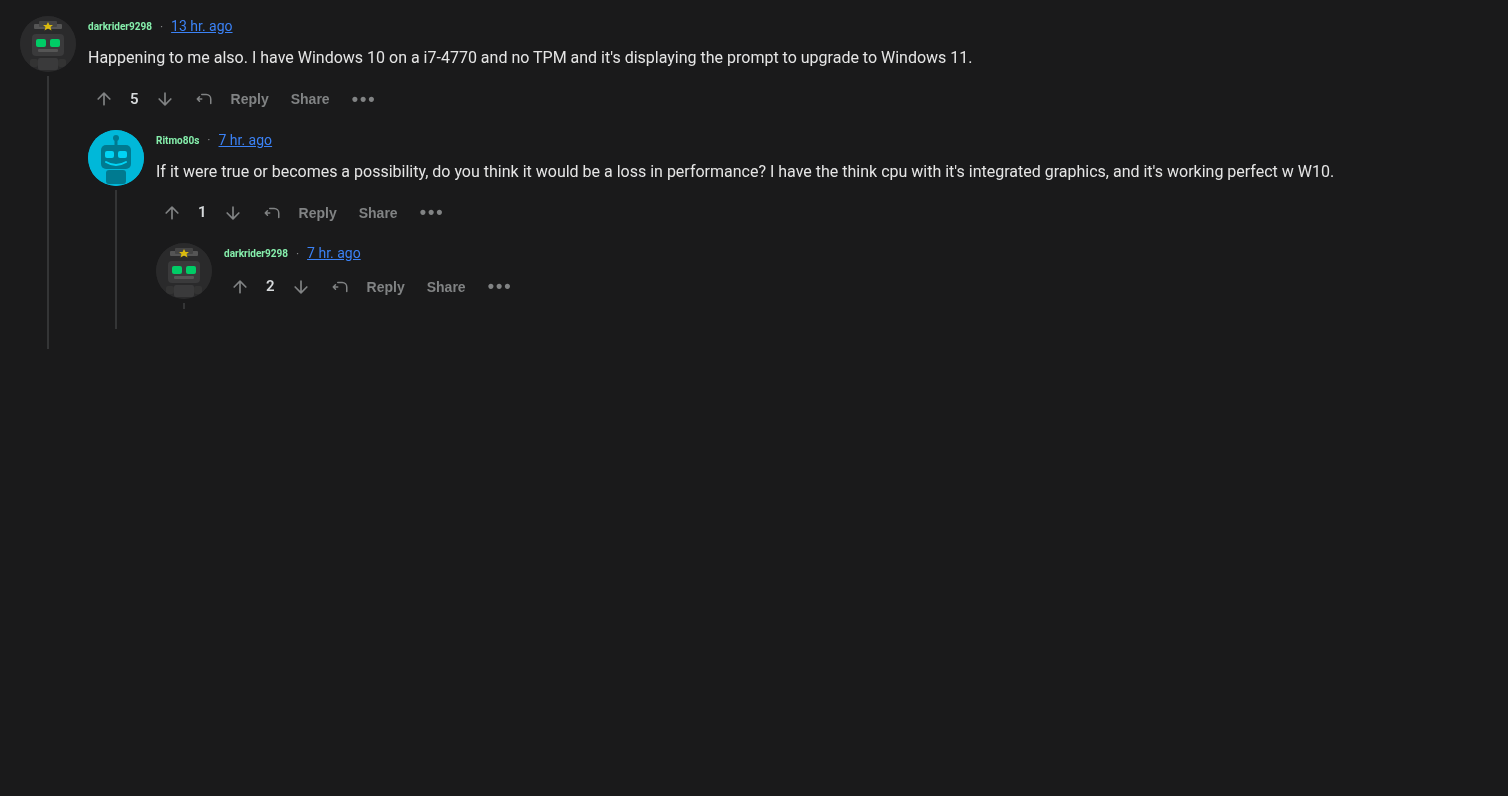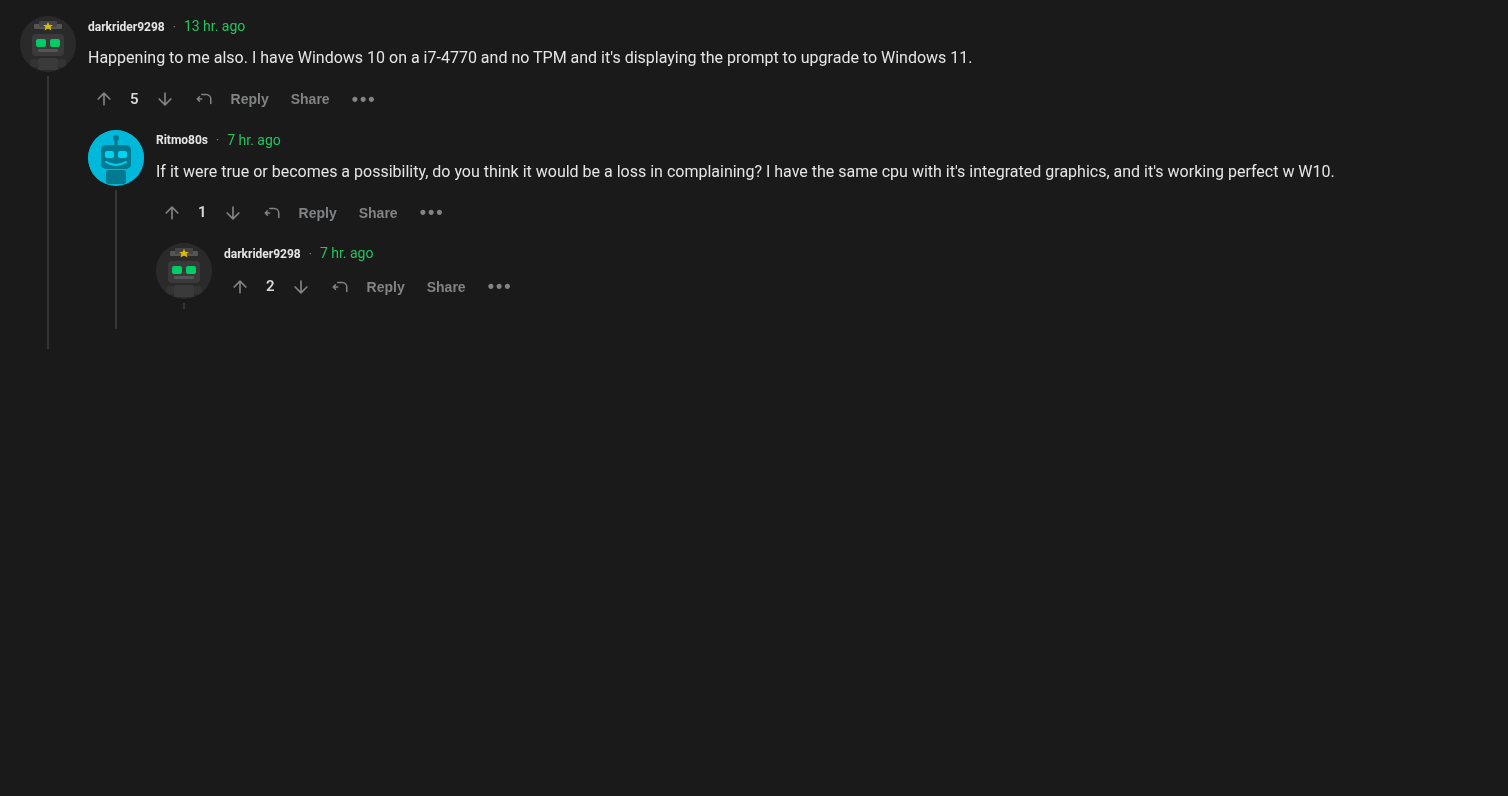--- a/index.html
+++ b/index.html
@@ -70,32 +70,33 @@
 
     .comment-header {
       display: flex;
       align-items: center;
       gap: 8px;
       margin-bottom: 8px;
     }
 
     .username {
       font-weight: 700;
-      font-size: 12px;
-      color: #e5e5e5;
+      font-size: 10px;
+      color: #86efac;
     }
 
     .dot-separator {
       color: #818384;
       font-size: 12px;
     }
 
     .timestamp {
-      color: #22c55e;
+      color: #3b82f6;
       font-size: 14px;
+      text-decoration: underline;
     }
 
     .comment-body {
       font-size: 16px;
       line-height: 1.6;
       color: #e5e5e5;
       margin-bottom: 14px;
     }
 
     .comment-actions {
@@ -261,21 +262,21 @@
               </svg>
             </div>
             <div class="thread-line"></div>
           </div>
           <div class="comment-right">
             <div class="comment-header">
               <span class="username">Ritmo80s</span>
               <span class="dot-separator">·</span>
               <span class="timestamp">7 hr. ago</span>
             </div>
-            <div class="comment-body">If it were true or becomes a possibility, do you think it would be a loss in complaining? I have the same cpu with it's integrated graphics, and it's working perfect w W10.</div>
+            <div class="comment-body">If it were true or becomes a possibility, do you think it would be a loss in performance? I have the think cpu with it's integrated graphics, and it's working perfect w W10.</div>
             <div class="comment-actions">
               <button class="vote-btn">
                 <svg class="upvote-icon" viewBox="0 0 24 24">
                   <path d="M12 19V5M5 12l7-7 7 7" stroke-linecap="round" stroke-linejoin="round"></path>
                 </svg>
               </button>
               <span class="vote-count">1</span>
               <button class="vote-btn">
                 <svg class="downvote-icon" viewBox="0 0 24 24">
                   <path d="M12 5v14M5 12l7 7 7-7" stroke-linecap="round" stroke-linejoin="round"></path>

